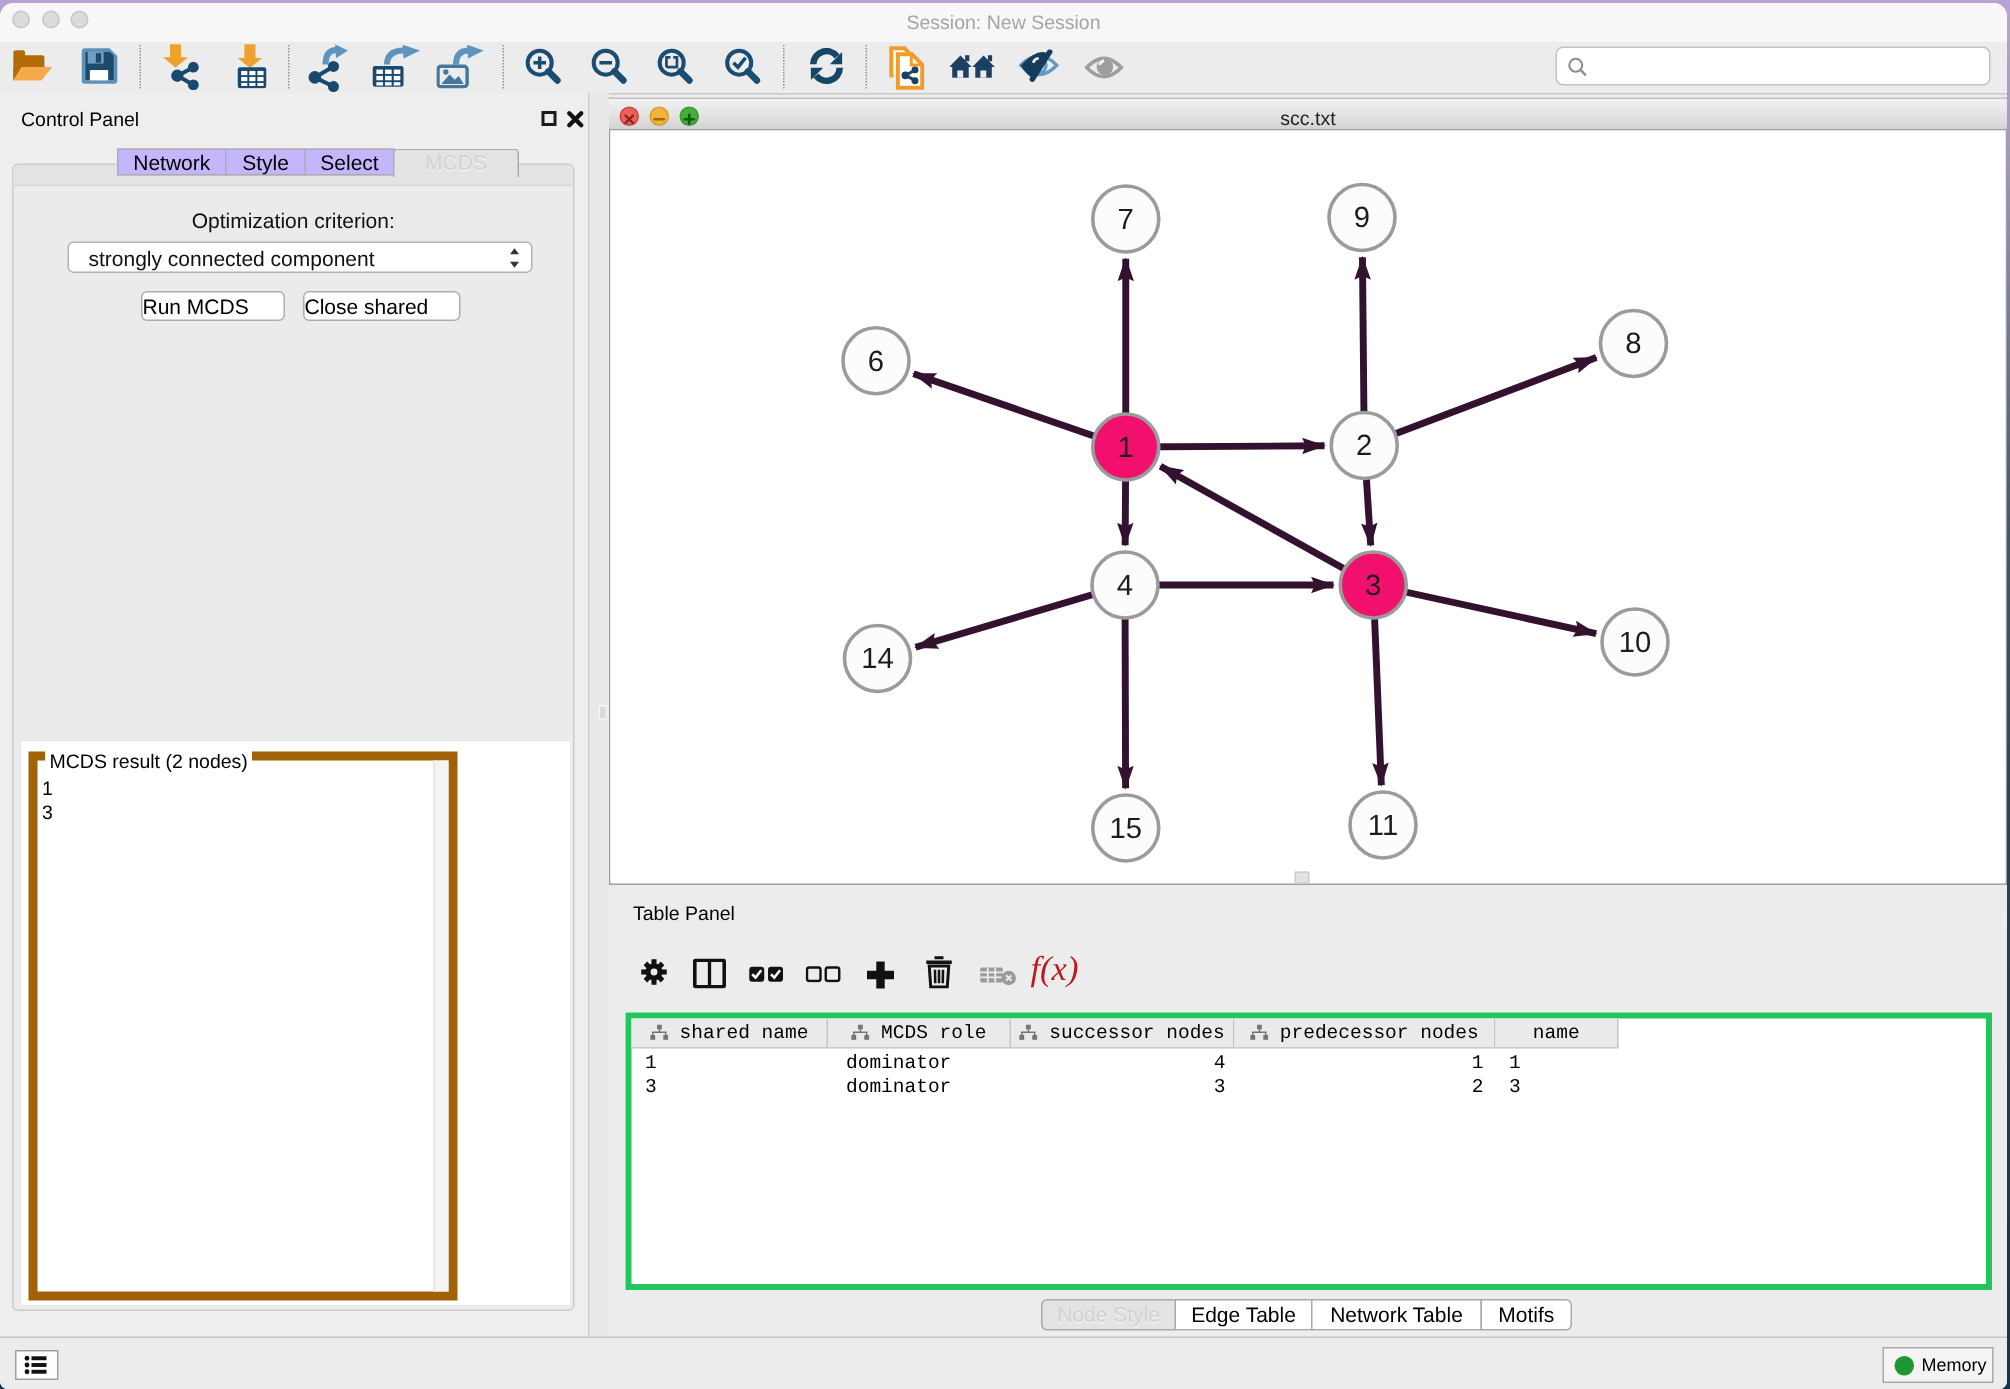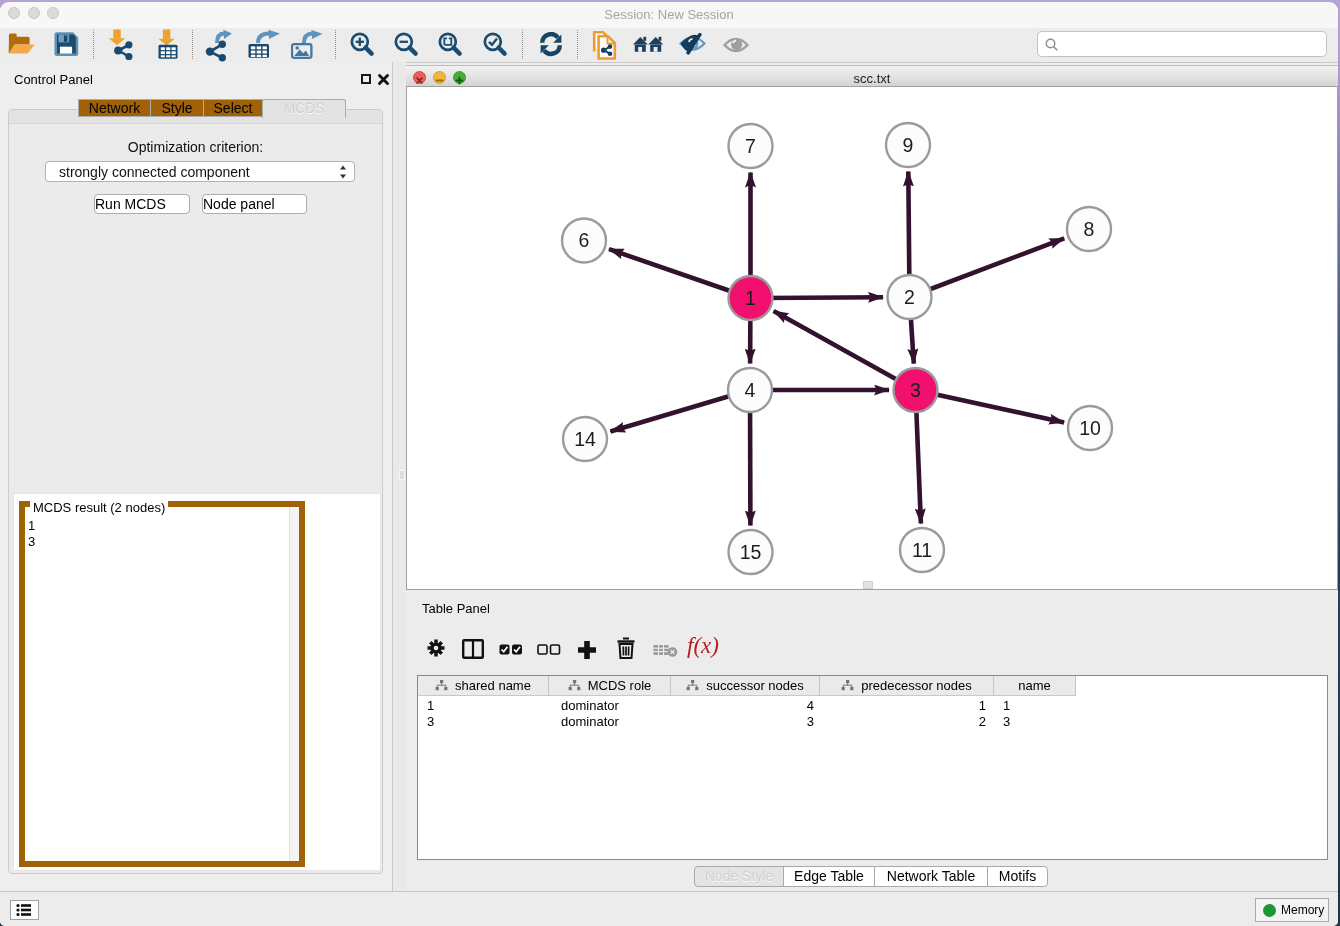--- a/index.html
+++ b/index.html
@@ -24,21 +24,21 @@
 #toolbar { position:absolute; left:0; top:26px; width:100%; height:35px; background:#ececec; border-bottom:1px solid #c9c9c9; }
 .tsep { position:absolute; top:2px; height:29px; width:1px; border-left:1px dotted #8f8f8f; }
 .ticon { position:absolute; }
 #searchbox { position:absolute; left:1037px; top:3px; width:290px; height:26px; background:#ffffff; border:1px solid #c2c2c2; border-radius:5px; }
 
 #cpanel { position:absolute; left:0; top:60px; width:393px; height:831px; background:#eeeeee; border-right:1px solid #c9c9c9; }
 #cpanel-title { position:absolute; left:14px; top:10px; font-size:13px; color:#000; }
 #cp-content { position:absolute; left:8px; top:47px; width:375px; height:765px; border:1px solid #cccccc; border-radius:4px; background:#ebebeb; }
 #cp-band { position:absolute; left:0; top:0; width:100%; height:14px; background:#e3e3e3; border-radius:3px 3px 0 0; border-bottom:1px solid #d6d6d6;}
 #cp-tabs { position:absolute; left:0; top:37px; width:100%; height:18px; z-index:5; }
-.tab { position:absolute; top:0; height:18px; background:#a16207; border:1px solid #acacac; font-size:14px; color:#000; text-align:center; line-height:16px; }
+.tab { position:absolute; top:0; height:18px; background:#c4b5fd; border:1px solid #acacac; font-size:14px; color:#000; text-align:center; line-height:16px; }
 .tab.sel { background:#e3e3e3; color:#d0d0d0; text-shadow:0 1px 0 #fafafa; border-bottom:none; border-radius:3px 3px 0 0; height:19px;}
 #opt-label { position:absolute; left:0; top:29px; width:100%; text-align:center; font-size:14px; color:#111; }
 #opt-select { position:absolute; left:36px; top:51px; width:310px; height:21px; background:#fff; border:1px solid #b2b2b2; border-radius:4px; font-size:14px; color:#111; }
 #opt-select .txt { position:absolute; left:13px; top:2px; }
 .btn { position:absolute; height:20px; background:#fff; border:1px solid #adadad; border-radius:4px; font-size:14px; color:#000; text-align:left; line-height:18px; }
 #mcds-box { position:absolute; left:4px; top:383px; width:368px; height:378px; background:#fff; border:1px solid #e6e6e6;}
 #mcds-fs { position:absolute; left:5px; top:7px; width:286px; height:366px; border:6px solid #a16207; background:#fff;}
 #mcds-legend { position:absolute; left:5px; top:-7px; background:#fff; padding:0 3px; font-size:13px; color:#000; }
 #mcds-text { position:absolute; left:3px; top:11px; font-size:13px; color:#000; line-height:16px; }
 #mcds-scroll { position:absolute; right:0px; top:0px; width:10px; height:100%; background:#f4f4f4; border-left:1px solid #e2e2e2; }
@@ -47,21 +47,21 @@
 #divider .knob { position:absolute; left:6px; top:408px; width:6px; height:10px; background:#dcdcdc; border:1px solid #f5f5f5; }
 #netwin { position:absolute; left:406px; top:63px; width:932px; height:525px; background:#fff; border:1px solid #9f9f9f; border-top:none; }
 #nettitle { position:absolute; left:-1px; top:0; width:932px; height:22px; background:linear-gradient(180deg,#f2f2f2,#e2e2e2 55%,#d3d3d3); border-top:1px solid #bcbcbc; border-bottom:1px solid #9f9f9f; }
 #nettitle .t { position:absolute; width:100%; text-align:center; top:5px; font-size:13px; color:#222; }
 .light { position:absolute; top:5px; width:13px; height:13px; border-radius:50%; }
 #netcanvas { position:absolute; left:0; top:22px; width:930px; height:501px; background:#fff; overflow:hidden; }
 #nethandle { position:absolute; left:456px; top:516px; width:10px; height:8px; background:#e3e3e3; border:1px solid #cfcfcf;}
 
 #tpanel { position:absolute; left:406px; top:595px; width:932px; height:294px; background:#ececec; }
 #tpanel-title { position:absolute; left:16px; top:4px; font-size:13px; color:#000; }
-#ttable { position:absolute; left:11px; top:78px; width:911px; height:185px; background:#fff; border:1px solid #22c55e; }
+#ttable { position:absolute; left:11px; top:78px; width:911px; height:185px; background:#fff; border:4px solid #22c55e;font-family:Liberation Mono, monospace; }
 .th { position:absolute; top:0; height:20px; background:#eaeaea; border-right:1px solid #c6c6c6; border-bottom:1px solid #c9c9c9; font-size:13px; color:#000; }
 .th .lbl { display:inline-block; vertical-align:top; margin-top:2px; }
 .th svg { display:inline-block; vertical-align:top; margin-top:4px; margin-right:7px;}
 .tcell { position:absolute; font-size:13px; color:#000; }
 #ttabs { position:absolute; left:288px; top:269px; height:22px; }
 .btab { display:inline-block; height:21px; background:#fff; border:1px solid #a9a9a9; font-size:14px; line-height:19px; text-align:center; margin-right:-1px; vertical-align:top;}
 .btab.sel { background:#e3e3e3; color:#d0d0d0; text-shadow:0 1px 0 #fafafa; }
 
 #statusbar { position:absolute; left:0; top:889px; width:100%; height:51px; background:#ececec; border-top:1px solid #c6c6c6; }
 #listbtn { position:absolute; left:10px; top:8px; width:29px; height:20px; background:#fdfdfd; border:1px solid #9f9f9f; }
@@ -248,21 +248,21 @@
       <div id="cp-band"></div>
       <div id="opt-select">
           <span class="txt">strongly connected component</span>
         <svg width="8" height="14" viewBox="0 0 8 14" style="position:absolute;right:7px;top:3px;">
           <path d="M4 0.5 L7 4.5 H1 Z" fill="#333"></path>
           <path d="M4 13.5 L7 9.5 H1 Z" fill="#333"></path>
         </svg>
       </div>
       <div id="opt-label">Optimization criterion:</div>
       <div class="btn" style="left:85px; top:84px; width:96px;">Run MCDS</div>
-      <div class="btn" style="left:193px; top:84px; width:105px;">Node panel</div>
+      <div class="btn" style="left:193px; top:84px; width:105px;">Close shared</div>
       <div id="mcds-box">
         <div id="mcds-fs">
           <div id="mcds-legend">MCDS result (2 nodes)</div>
           <div id="mcds-text">1<br>3</div>
           <div id="mcds-scroll"></div>
         </div>
       </div>
     </div>
     <div id="cp-tabs">
       <div class="tab" style="left:78px; width:73px;">Network</div>

